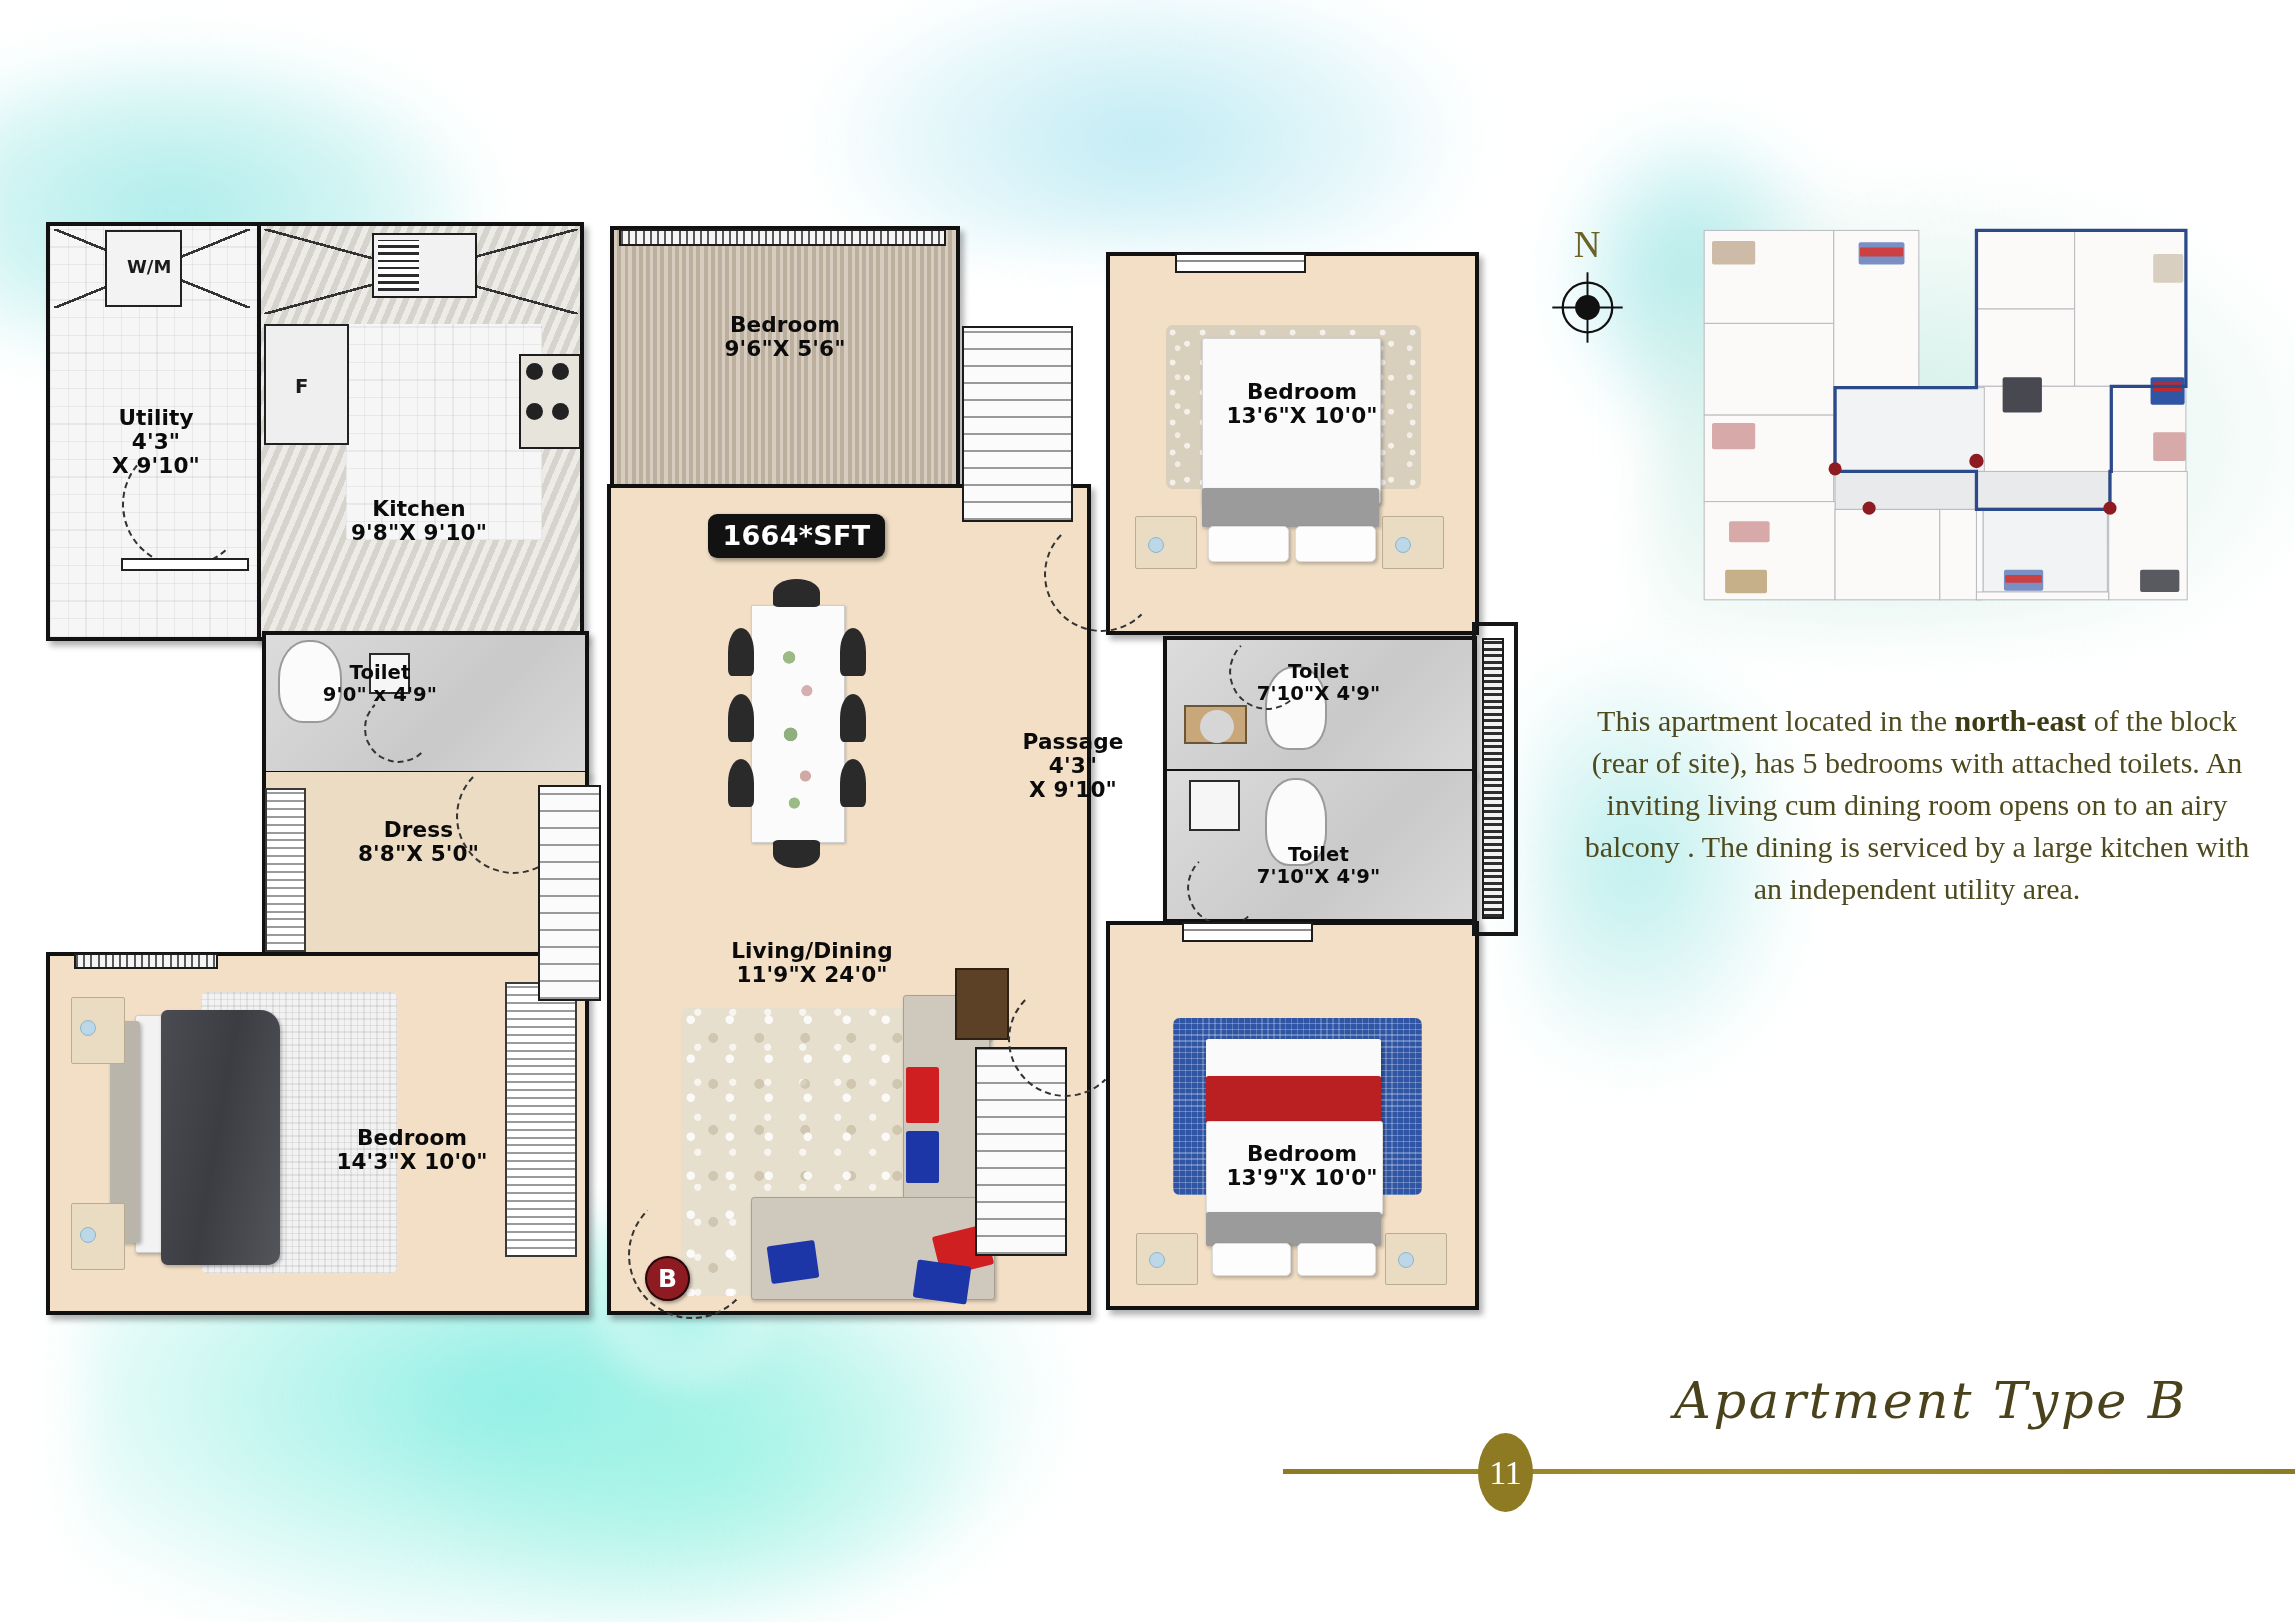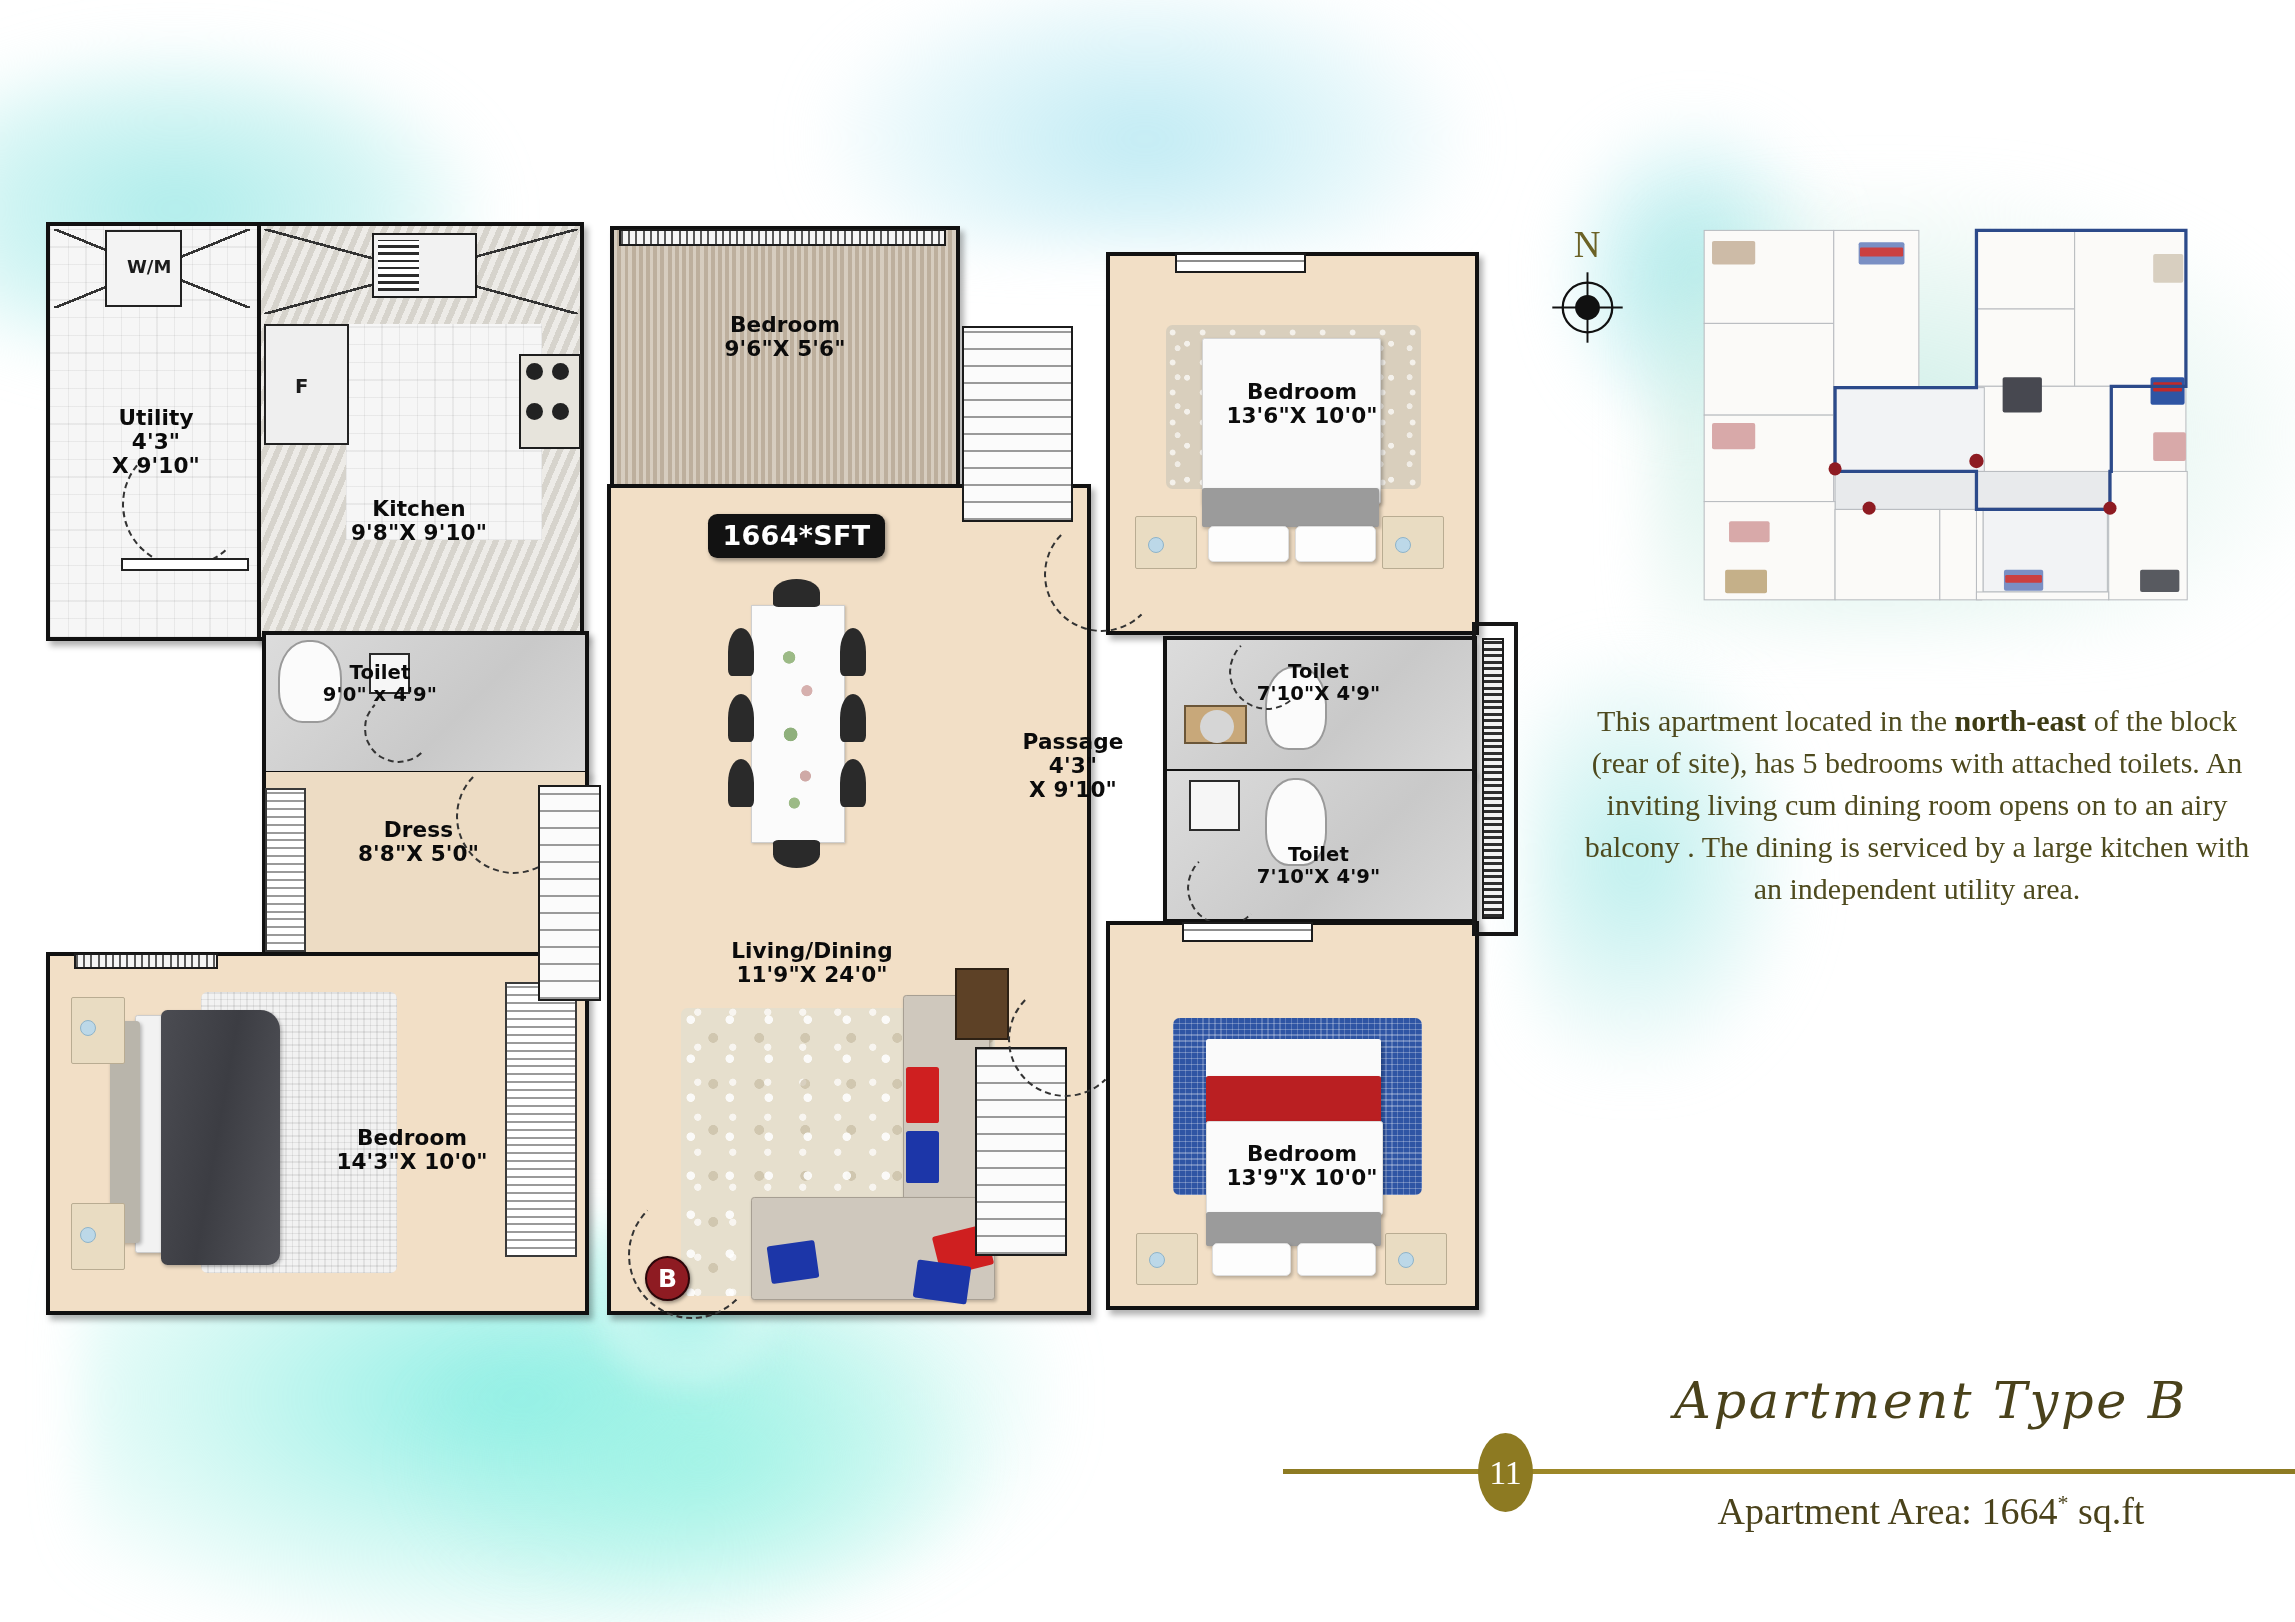--- a/index.html
+++ b/index.html
@@ -424,16 +424,15 @@
       <circle cx="266" cy="446" r="10" fill="#8e1b22"></circle>
       <circle cx="634" cy="446" r="10" fill="#8e1b22"></circle>
     </svg>
   </div>
 
   <div class="descr"><span>This apartment located in the </span><b>north-east</b><span> of the block (rear of site), has 5 bedrooms with attached toilets. An inviting living cum dining room opens on to an airy balcony . The dining is serviced by a large kitchen  with an independent utility area.</span></div>
 
   <div class="apt-type">Apartment Type B</div>
   <div class="footer-rule"></div>
   <div class="pagebadge">11</div>
-  <div class="apt-area"><span>Apartment Area: 1664</span><sup>*</sup><span> sq.ft</span></div>
 
 </div>
 
 
 </body></html>

